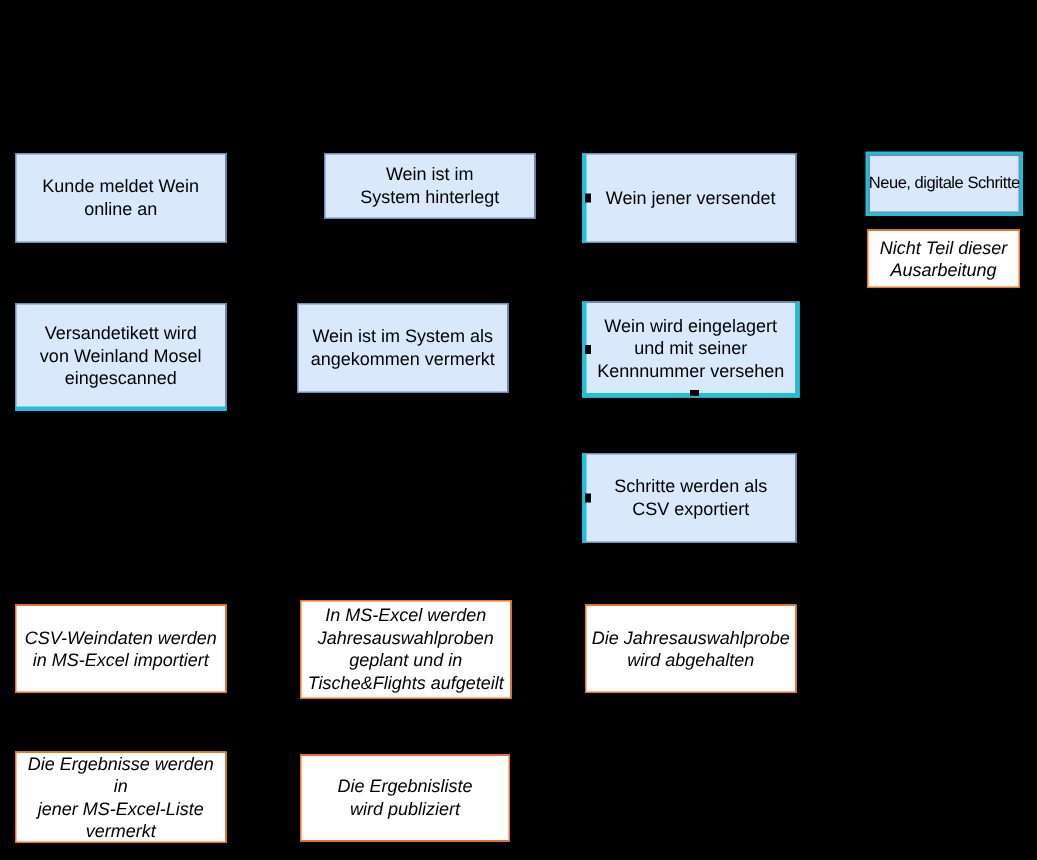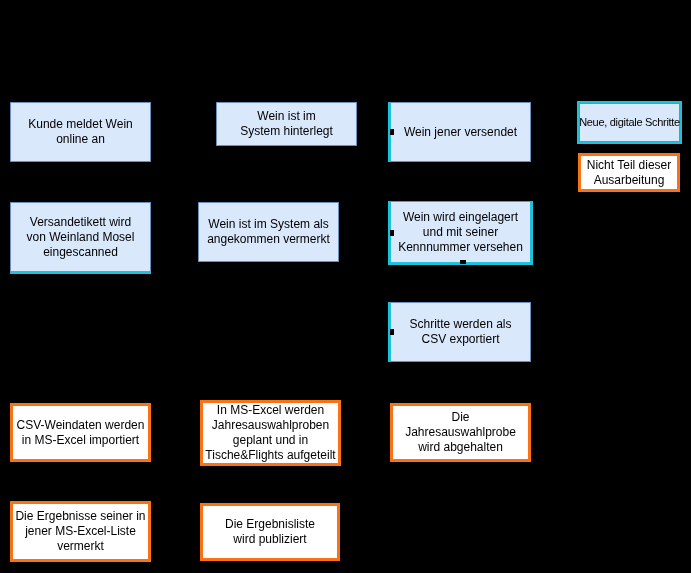--- a/index.html
+++ b/index.html
@@ -31,21 +31,22 @@
     font-size: 12px;
     line-height: 1.25;
   }
   .node .label { white-space: pre-line; display: block; padding: 0 2px; }
   .blue {
     background: var(--node_fill);
     border: 1px solid var(--node_border);
   }
   .white {
     background: var(--manual_fill);
-    border: 3px solid #f97316;
+    border: 1px solid #f97316;
+    font-style: italic;
   }
   .hl-left   { border-left: 3px solid var(--highlight); }
   .hl-right  { border-right: 3px solid var(--highlight); }
   .hl-bottom { border-bottom: 3px solid var(--highlight); }
   .hl-all    { border: 1px solid var(--node_border); outline: 2px solid var(--highlight); }
   .legend-small { font-size: 11px; letter-spacing: -0.3px; }
   .legend-small .label { white-space: nowrap; }
   .notch {
     position: absolute;
     background: #000000;
@@ -116,21 +117,21 @@
 geplant und in
 Tische&amp;Flights aufgeteilt</span>
   </div>
 
   <div class="node white" style="left:390px; top:403px; width:141px; height:59px">
     <span class="label">Die Jahresauswahlprobe
 wird abgehalten</span>
   </div>
 
   <div class="node white" style="left:10px; top:501px; width:141px; height:61px">
-    <span class="label">Die Ergebnisse seiner in
+    <span class="label">Die Ergebnisse werden in
 jener MS-Excel-Liste
 vermerkt</span>
   </div>
 
   <div class="node white" style="left:200px; top:503px; width:140px; height:58px">
     <span class="label">Die Ergebnisliste
 wird publiziert</span>
   </div>
 
 </div>

